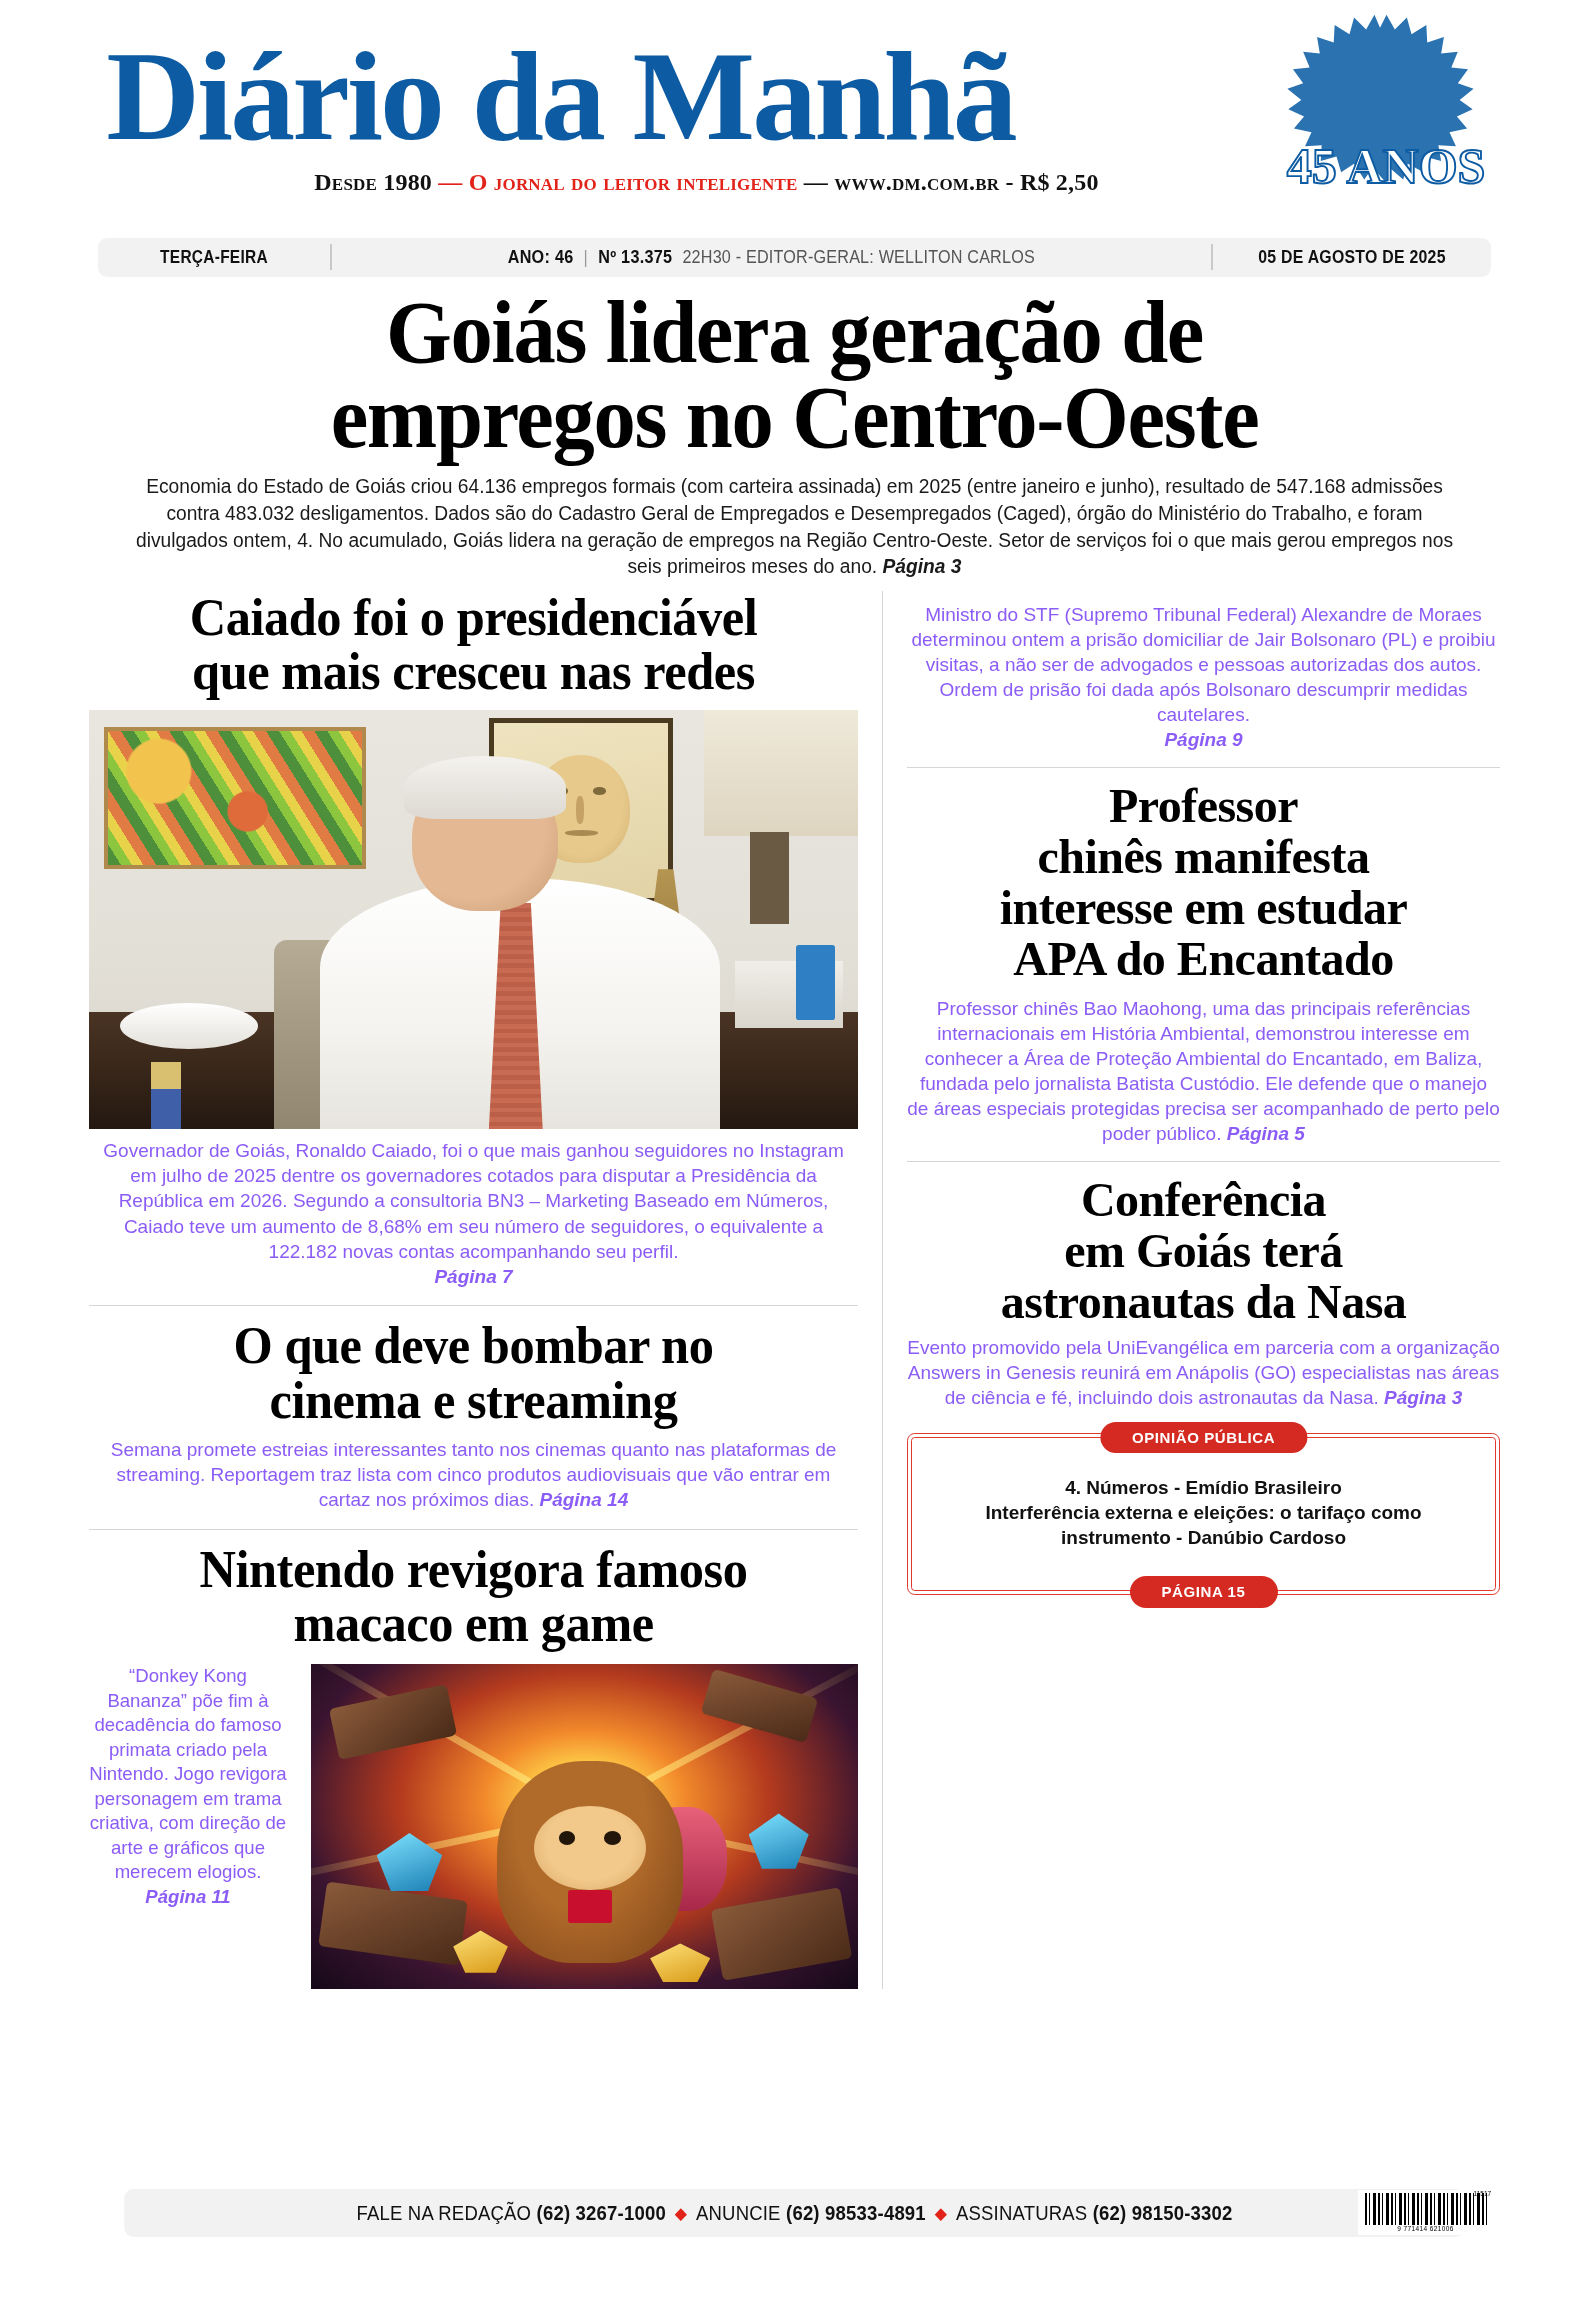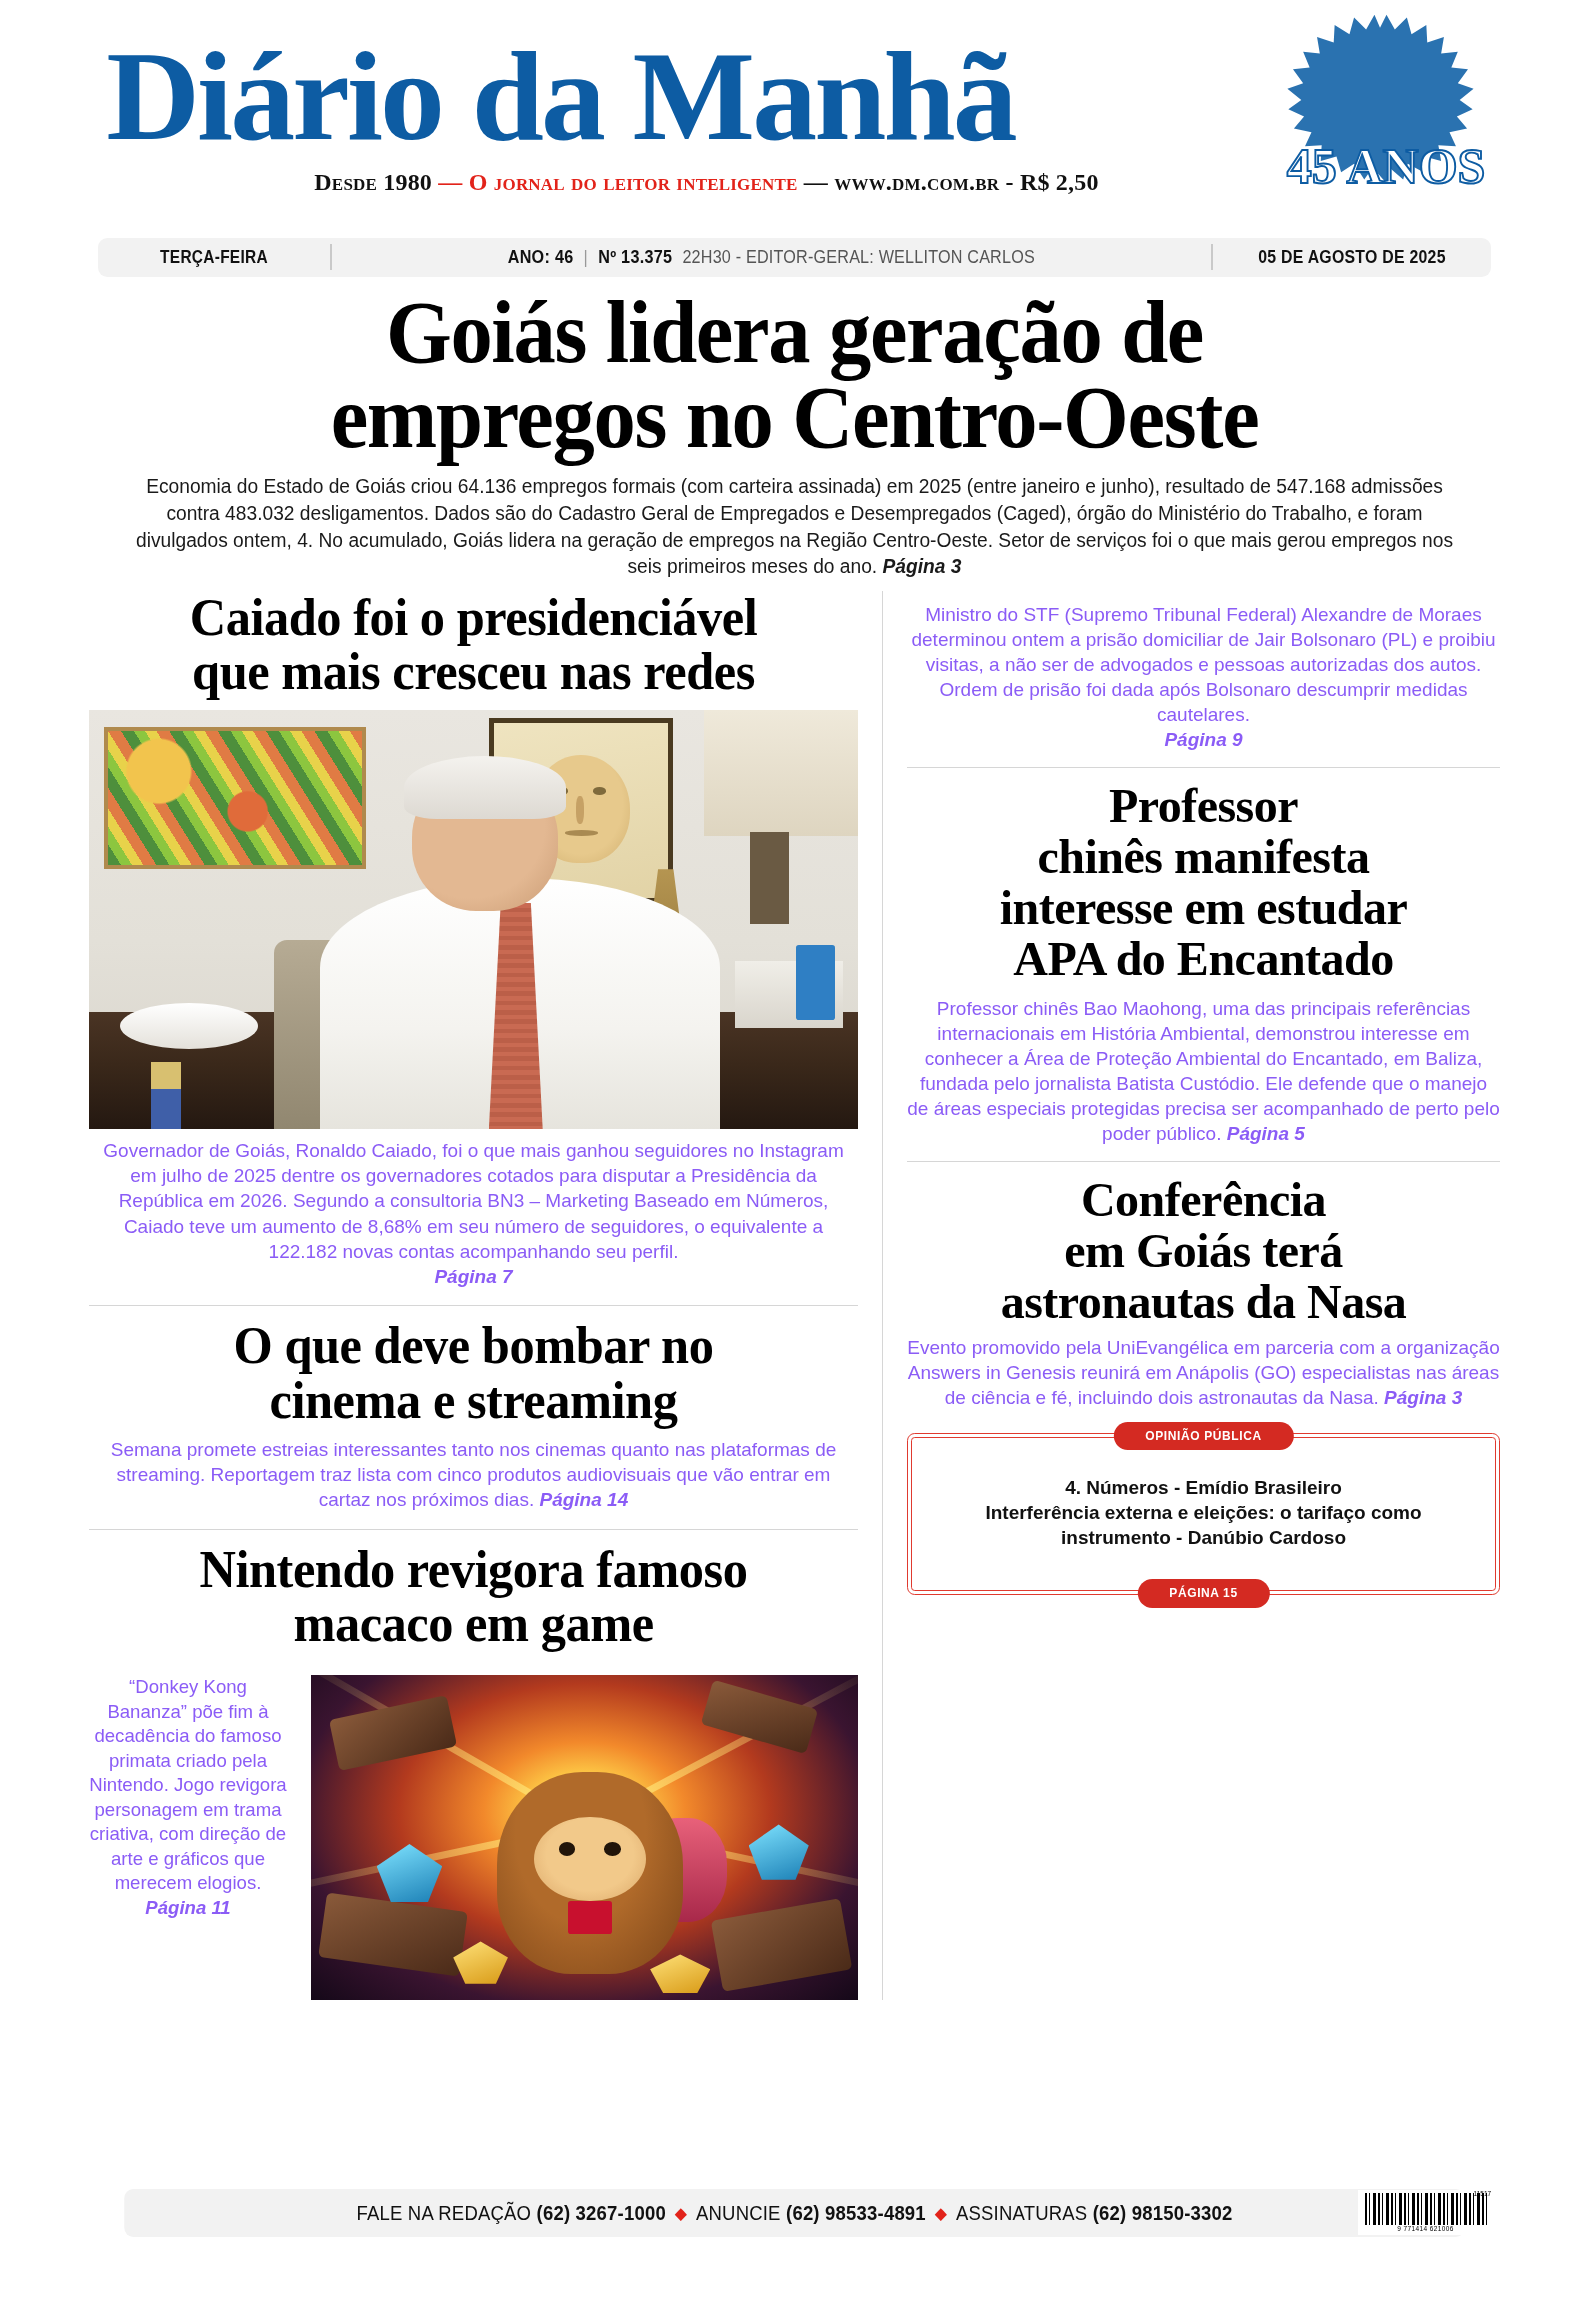--- a/index.html
+++ b/index.html
@@ -196,21 +196,21 @@
     background: linear-gradient(180deg,#f4f2ee,#ddd9d2); }
   .flag { left:8%; top:84%; width:4%; height:16%;
     background: linear-gradient(180deg,#d8c070 0 40%,#3f5fa8 40% 100%); }
   .books { left:84%; top:60%; width:14%; height:16%;
     background: linear-gradient(180deg,#f0eee8,#d9d5cc); }
   .bottle { left:92%; top:56%; width:5%; height:18%; background:#2f7fc4; border-radius:2.8px; }
   .statue { left:70%; top:38%; width:10%; height:36%;
     background: linear-gradient(180deg,#b59551,#8a6f35); clip-path: polygon(40% 0,60% 0,75% 60%,100% 100%,0 100%,25% 60%); }
 
   
-  .dk-row { display: flex; margin-top: 24px; gap: 24px; }
+  .dk-row { display: flex; margin-top: 13px; gap: 24px; }
   .dk-text { width: 198px; }
   .dk-img { flex: 1 1 auto; height: 325px; position: relative; overflow: hidden;
     background: radial-gradient(ellipse at 50% 42%, #ffd24a 0 12%, #f2892b 26%, #b33a1e 48%, #3a1430 74%, #140818 100%); }
   .ray { position:absolute; left:50%; top:45%; width:60%; height:7.4px; transform-origin: 0 50%;
     background: linear-gradient(90deg, rgba(255,230,120,.85), rgba(255,140,40,0)); }
   .rock { position:absolute; background: linear-gradient(150deg,#8a5a3a,#4a2a18); border-radius:5.6px; }
   .crystal { position:absolute; background: linear-gradient(160deg,#7fe3ff,#1b7fb5);
     clip-path: polygon(50% 0,100% 38%,78% 100%,22% 100%,0 38%); }
   .gold { position:absolute; background: linear-gradient(160deg,#ffe27a,#d89a16);
     clip-path: polygon(50% 0,100% 38%,78% 100%,22% 100%,0 38%); }
@@ -236,21 +236,21 @@
     outline: 1.9px solid #e03a2f;
     outline-offset: 3.7px;
     border-radius: 3.7px;
     padding: 37px 16.7px 39px 16.7px;
     text-align: center;
   }
   .opin-pill {
     position: absolute; left: 50%; transform: translateX(-50%);
     background: #d42a22; color: #fff; border-radius: 22px;
     font-family: "Liberation Sans", sans-serif;
-    font-weight: bold; font-size: 12px; letter-spacing: 0.6px;
+    font-weight: bold; font-size: 15px; letter-spacing: 0.6px;
     padding: 7.4px 32px; white-space: nowrap;
   }
   .opin-pill.top { top: -15px; }
   .opin-pill.bot { bottom: -16.7px; }
   .opin-lines {
     font-family: "Liberation Sans", sans-serif;
     font-size: 19px; line-height: 1.34; color: #111; font-weight: 600;
   }
 
   

